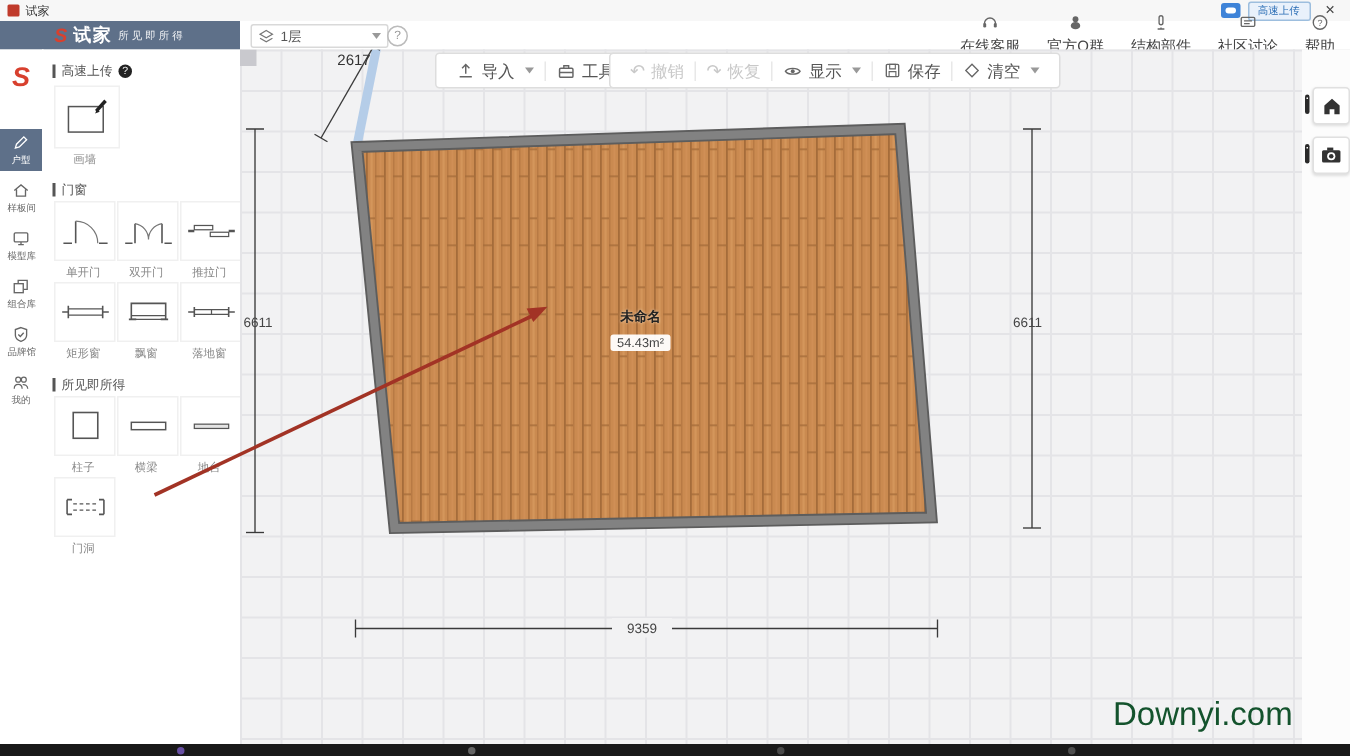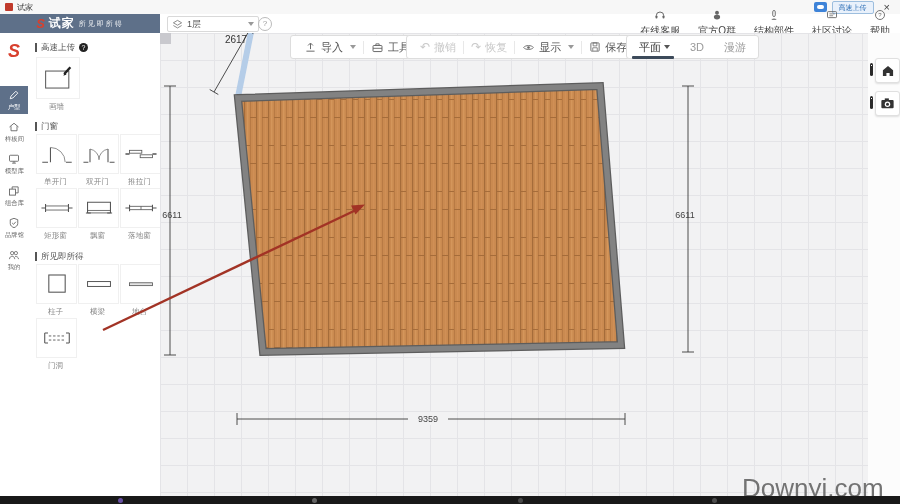--- a/index.html
+++ b/index.html
@@ -70,21 +70,21 @@
   .room-name{font-size:9px;font-weight:bold;color:#222;text-shadow:0 0 2px #f7d9b8;}
   .room-area{display:inline-block;margin-top:2px;background:rgba(255,255,255,.95);border-radius:2px;
              padding:0 4px;font-size:8.5px;color:#444;line-height:11px;}
   
   .rightstrip{left:868px;top:33px;width:32px;height:463px;background:#fcfcfc;}
   .float-btn{position:absolute;left:7px;width:23px;height:23px;background:#fff;border:1px solid #e0e0e0;
              border-radius:3px;box-shadow:0 1px 2px rgba(0,0,0,.12);display:flex;align-items:center;justify-content:center;}
   .float-handle{position:absolute;left:2px;width:3px;height:13px;background:#2a2a2a;border-radius:2px;}
   .float-handle::after{content:"";position:absolute;left:1px;top:2px;width:1px;height:1px;background:#fff;}
   
-  .watermark{left:742px;top:473px;font-size:26px;font-weight:500;color:#737373;z-index:6;letter-spacing:0;}
+  .watermark{left:742px;top:463px;font-size:22px;font-weight:500;color:#14532d;z-index:6;letter-spacing:0;}
   .arrow-overlay{left:0;top:0;z-index:5;pointer-events:none;}
   .taskbar{left:0;top:496px;width:900px;height:8px;background:#191919;z-index:7;}
   .tk-dot{position:absolute;top:2px;width:5px;height:5px;border-radius:50%;opacity:.8;}
 </style>
 </head>
 <body>
 
 <div id="app">
 
   <div class="abs titlebar">
@@ -337,20 +337,24 @@
 
       <g stroke="#3a3a3a" stroke-width="0.9">
         <line x1="77" y1="386" x2="465" y2="386"></line>
         <line x1="77" y1="380" x2="77" y2="392"></line>
         <line x1="465" y1="380" x2="465" y2="392"></line>
       </g>
       <rect x="248" y="379" width="40" height="13" fill="#f2f2f3"></rect>
       <text x="268" y="389" font-size="9" fill="#444" text-anchor="middle">9359</text>
     </svg>
 
+    <div class="room-label" style="left:222px;top:172px">
+      <div class="room-name">未命名</div>
+      <span class="room-area">54.43m²</span>
+    </div>
 
     <div class="tb-group" style="left:130px">
       <span class="tb-btn">
         <svg width="13" height="13" viewBox="0 0 16 16">
           <path d="M8 10V3M5 5.5L8 2.5l3 3M3 12.5h10" fill="none" stroke="#666" stroke-width="1.2"></path>
         </svg>
         <span>导入</span>
         <span class="caret"></span>
       </span>
       <span class="tb-sep"></span>
@@ -394,33 +398,20 @@
       <span class="tb-sep"></span>
       <span class="tb-btn">
         <svg width="12" height="12" viewBox="0 0 16 16">
           <path d="M8 2.5l5.5 5.5L8 13.5 2.5 8z" fill="none" stroke="#666" stroke-width="1.2"></path>
         </svg>
         <span>清空</span>
         <span class="caret"></span>
       </span>
     </div>
 
-    <div class="tb-group" style="left:466px;padding:0 2px">
-      <span class="view-tab active">
-        <span>平面</span>
-        <span class="caret" style="border-top-color:#555"></span>
-      </span>
-      <span class="view-tab">
-        <span>3D</span>
-      </span>
-      <span class="view-tab">
-        <span>漫游</span>
-      </span>
-      <span class="tab-underline"></span>
-    </div>
   </div>
 
   <div class="abs rightstrip">
     <div class="float-handle" style="top:30px"></div>
     <div class="float-btn" style="top:25px">
       <svg width="14" height="14" viewBox="0 0 22 22">
         <path d="M3 10L11 3l8 7v9h-5.5v-5h-5v5H3z" fill="#333"></path>
       </svg>
     </div>
     <div class="float-handle" style="top:63px"></div>

